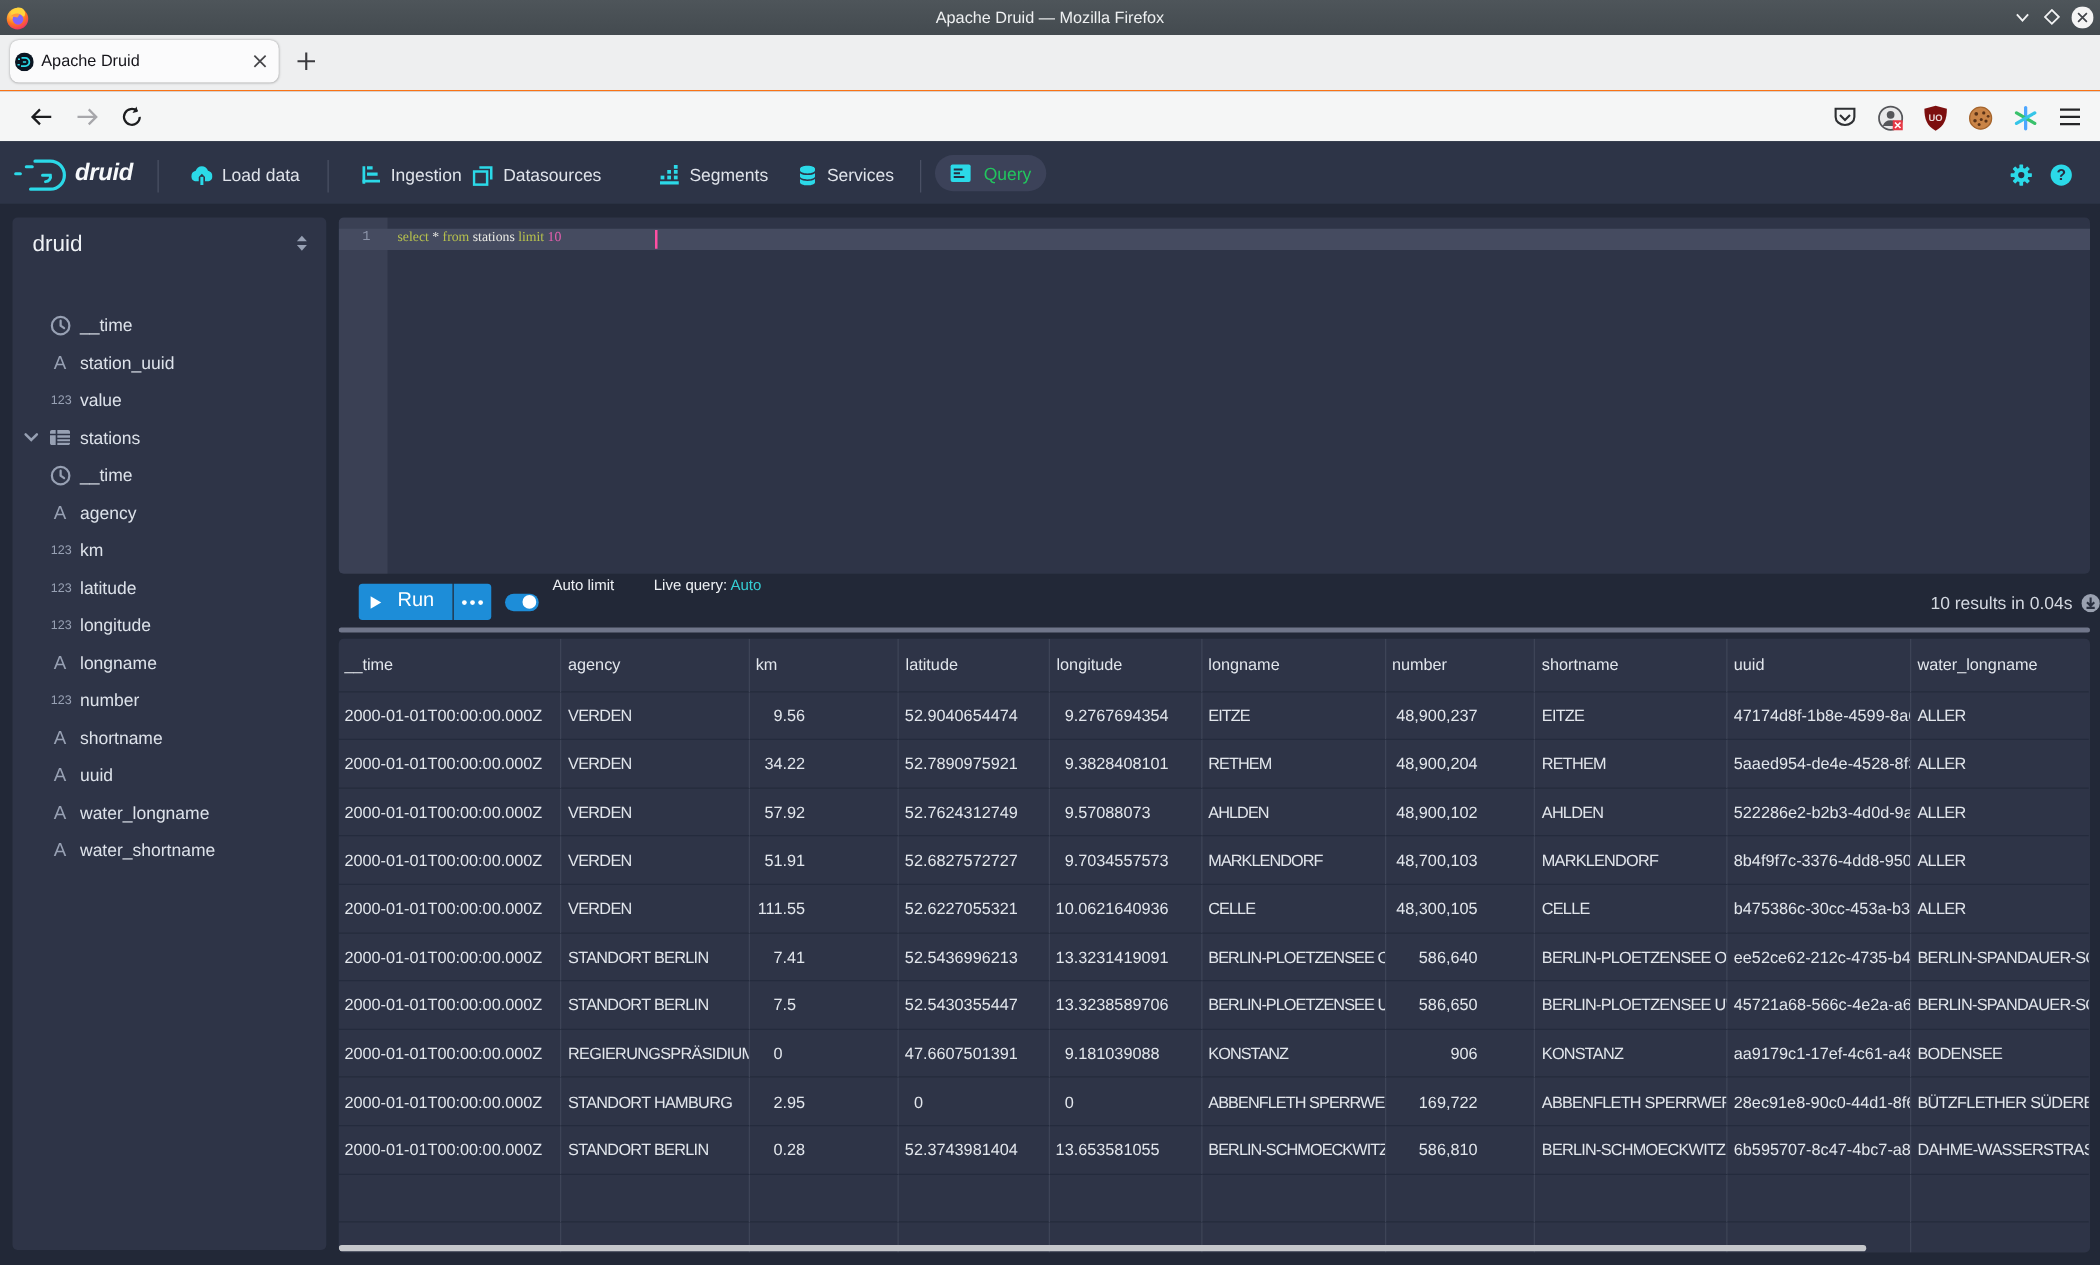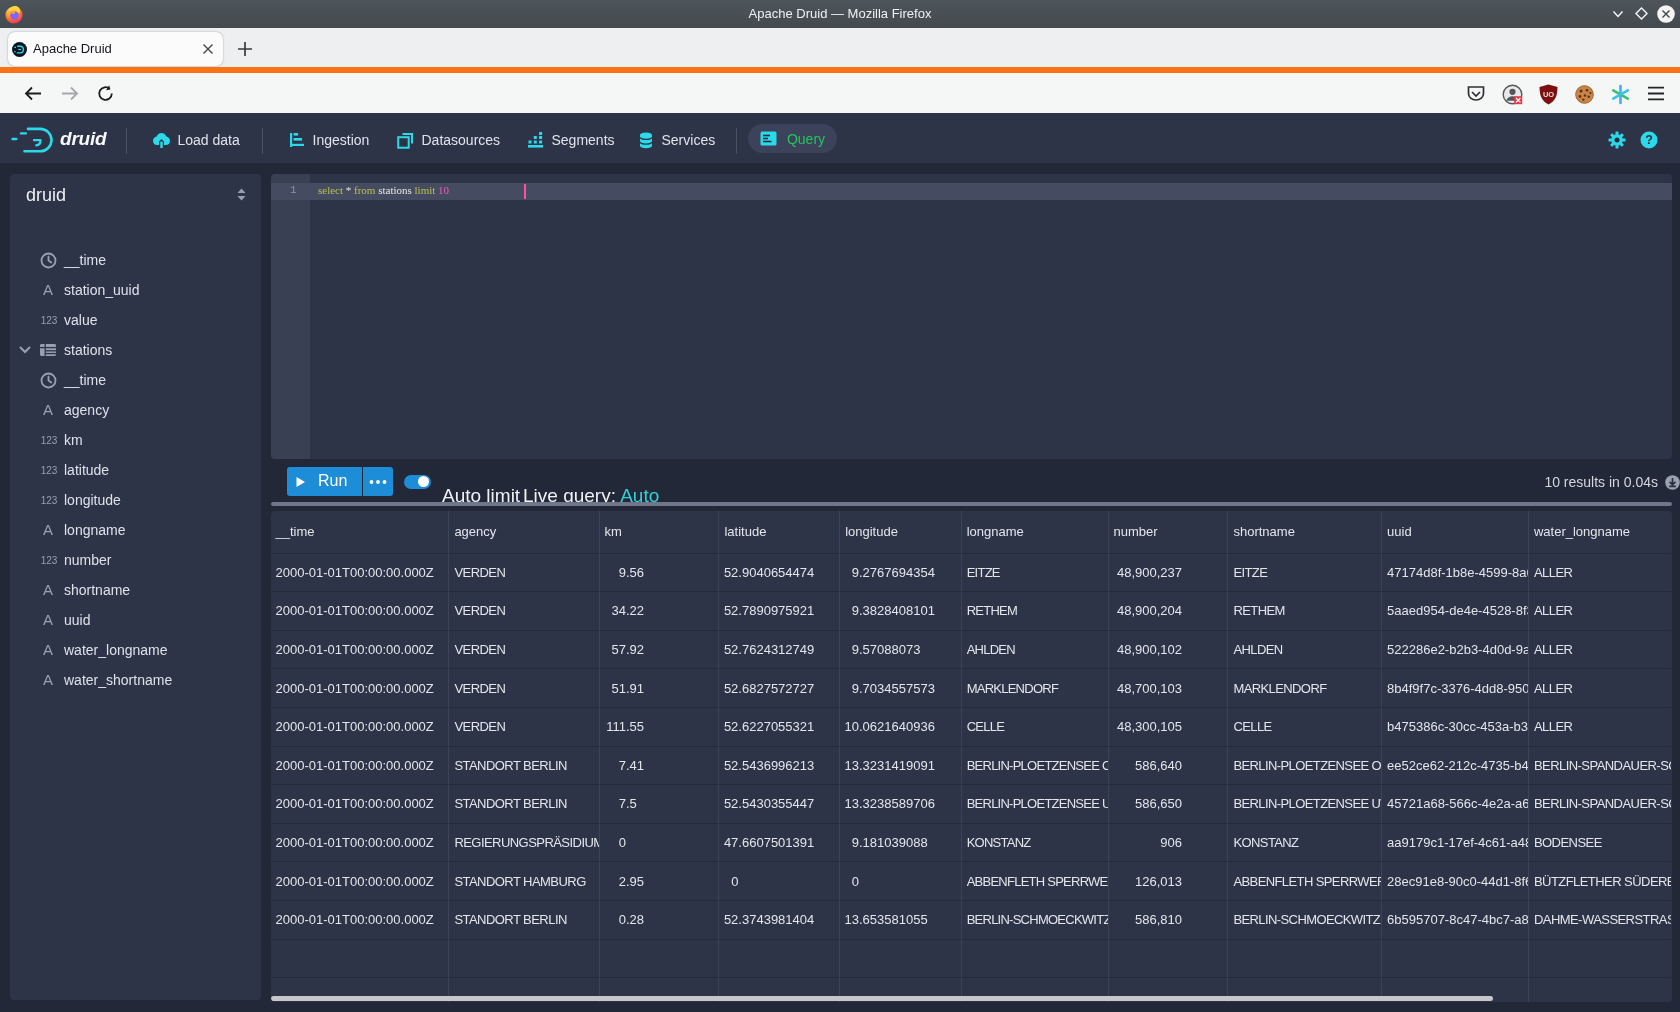--- a/index.html
+++ b/index.html
@@ -4,21 +4,21 @@
 <style>
   * { margin:0; padding:0; box-sizing:border-box; }
   html,body { width:1680px; height:1012px; overflow:hidden; }
   body { font-family:"Liberation Sans", sans-serif; position:relative; background:#222837; }
   .abs { position:absolute; }
 
   
   #titlebar { left:0; top:0; width:1680px; height:29px;
     background:linear-gradient(#4e555a,#434a4f); }
   #titlebar .title { width:100%; text-align:center; line-height:27px; color:#eef0f1; font-size:13px; }
-  #tabbar { left:0; top:28px; width:1680px; height:45px; background:#eeeff0; border-bottom:6px solid #f97316; }
+  #tabbar { left:0; top:28px; width:1680px; height:45px; background:#eeeff0; border-bottom:1px solid #f97316; }
   #tab { left:8px; top:4px; width:215px; height:34px; background:#fbfbfc; border-radius:7px;
     box-shadow:0 0 2px rgba(0,0,0,.35); }
   #tab .tabtitle { left:25px; top:9px; font-size:13px; color:#15141a; }
   #toolbar { left:0; top:73px; width:1680px; height:40px; background:#f5f6f6; }
   #urlfield { left:231px; top:4px; width:1109px; height:31.5px; background:#ffffff;
     border:1px solid #bfc0c2; border-radius:4px; }
   #urltext { left:63px; top:6px; font-size:15px; color:#7a7f84; white-space:pre; }
   #urltext b { color:#121314; font-weight:normal; }
 
   
@@ -48,21 +48,21 @@
   #cursor { left:253px; top:10px; width:2px; height:15px; background:#ff4fa3; }
 
   
   #runbar { left:0; top:458.5px; width:1680px; height:44px;margin-left:17px; }
   .bluebtn { position:absolute; top:8.5px; height:29px; background:#1d8dd8; color:#fff; }
   #runbtn { left:270px; width:75px; border-radius:3px 0 0 3px; }
   #morebtn { left:346px; width:30px; border-radius:0 3px 3px 0; }
   #runlabel { position:absolute; left:31px; top:5px; font-size:16px; color:#fff; }
   #switch { left:387px; top:16px; width:27px; height:14px; background:#1d8dd8; border-radius:7px; }
   #knob { left:14px; top:1.5px; width:11px; height:11px; border-radius:50%; background:#fff; }
-  .rbtext { position:absolute; top:26px; font-size:19px; color:#eef1f5; }
+  .rbtext { position:absolute; top:2px; font-size:12px; color:#eef1f5; }
   #results { position:absolute; top:15px; right:39px; font-size:14px; color:#d3d8e0; }
 
   
   #splitter { left:270.5px; top:502px; width:1401px; height:3.5px; background:#70768a; border-radius:2px; }
 
   
   #table { left:270.5px; top:510.5px; width:1401px; height:491.5px; background:#2e3447; border-radius:4px; overflow:hidden;
     font-size:13px; color:#e2e6ec; }
   .hrow { display:flex; height:43.1px; }
   .row { display:flex; height:38.6px; }
@@ -207,21 +207,21 @@
   <div class="navitem" style="left:289px">
     <svg width="16" height="16" viewBox="0 0 16 16">
         <g fill="#2bd9e8">
           <rect x="1" y="1" width="2.2" height="14"></rect>
           <rect x="1" y="11.8" width="14" height="2.2"></rect>
           <rect x="4.6" y="1" width="4.5" height="2.6"></rect>
           <rect x="4.6" y="6" width="8.5" height="2.6"></rect>
         </g>
       </svg>
     Ingestion</div>
-  <div class="navitem" style="left:397px">
+  <div class="navitem" style="left:378px">
     <svg width="17" height="17" viewBox="0 0 17 17">
         <g fill="none" stroke="#2bd9e8" stroke-width="2">
           <rect x="1.2" y="5.2" width="10.5" height="10.5"></rect>
           <path d="M5.5 2 H15 V11.5"></path>
         </g>
       </svg>
     Datasources</div>
   <div class="navitem" style="left:527px">
     <svg width="17" height="16" viewBox="0 0 17 16">
         <g fill="#2bd9e8">
@@ -529,21 +529,21 @@
    <div class="c c8">aa9179c1-17ef-4c61-a48a-74193e05d1b4</div>
    <div class="c c9">BODENSEE</div>
   </div>
       <div class="row">
    <div class="c c0">2000-01-01T00:00:00.000Z</div>
    <div class="c c1">STANDORT HAMBURG</div>
    <div class="c c2 cr"><span class="ip ip2">2</span>.95</div>
    <div class="c c3 cr"><span class="ip ip3">0</span></div>
    <div class="c c4 cr"><span class="ip ip4">0</span></div>
    <div class="c c5">ABBENFLETH SPERRWERK</div>
-   <div class="c c6 cr"><span class="ip ip6">126,013</span></div>
+   <div class="c c6 cr"><span class="ip ip6">169,722</span></div>
    <div class="c c7">ABBENFLETH SPERRWERK</div>
    <div class="c c8">28ec91e8-90c0-44d1-8f60-ac5f2e8a9b33</div>
    <div class="c c9">BÜTZFLETHER SÜDERELBE</div>
   </div>
       <div class="row">
    <div class="c c0">2000-01-01T00:00:00.000Z</div>
    <div class="c c1">STANDORT BERLIN</div>
    <div class="c c2 cr"><span class="ip ip2">0</span>.28</div>
    <div class="c c3 cr"><span class="ip ip3">52</span>.3743981404</div>
    <div class="c c4 cr"><span class="ip ip4">13</span>.653581055</div>

